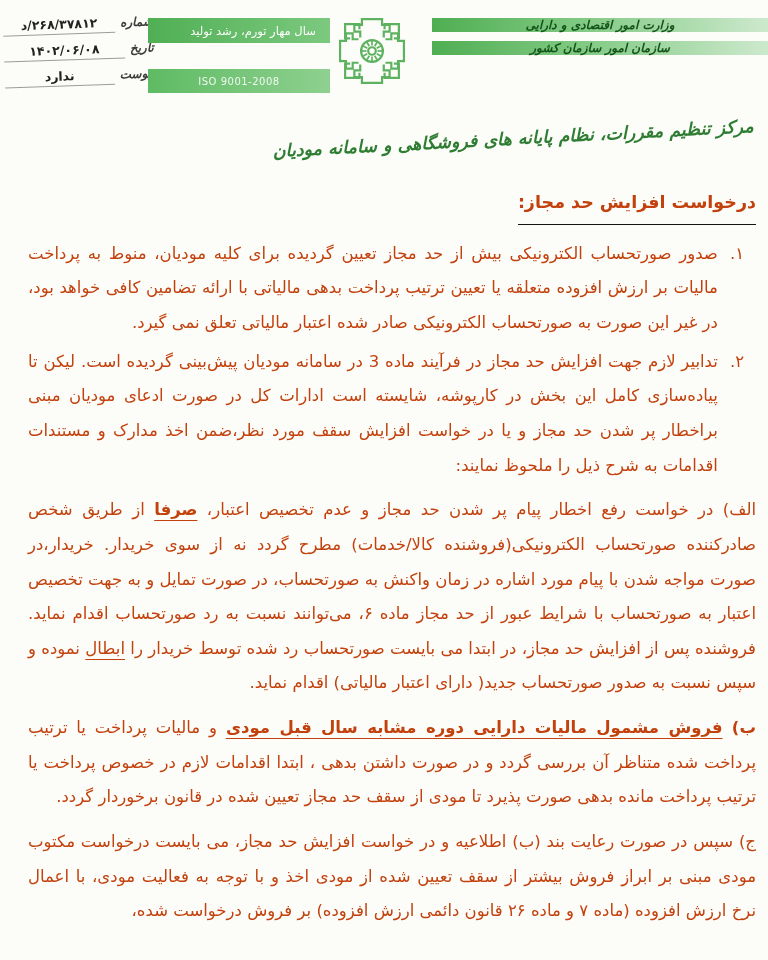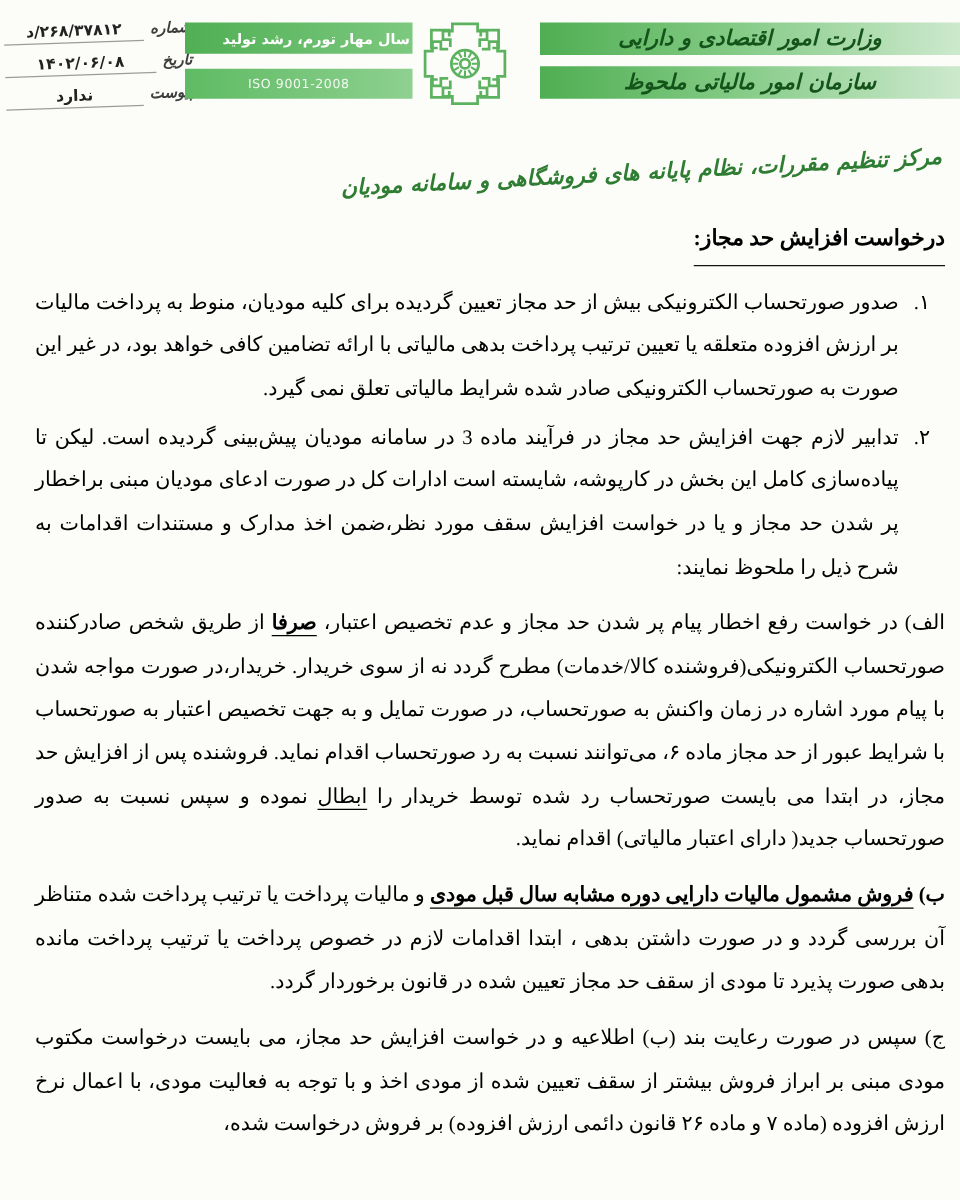--- a/index.html
+++ b/index.html
@@ -10,37 +10,37 @@
   
   .header{position:absolute;top:0;left:0;right:0;height:100px;}
   .meta{position:absolute;top:16px;left:4px;width:150px;direction:rtl;transform:rotate(-2deg);}
   .meta-row{display:flex;align-items:baseline;gap:5px;margin-bottom:8px;}
   .meta-label{font-size:12px;font-style:italic;font-weight:bold;color:#3d3d3d;white-space:nowrap;}
   .meta-value{flex:1;font-size:12.5px;font-weight:bold;color:#222;text-align:center;
     border-bottom:1px solid #9c9c9c;padding-bottom:2px;white-space:nowrap;}
   .bands-left{position:absolute;top:18px;left:148px;width:182px;}
   .band{display:flex;align-items:center;justify-content:center;direction:rtl;}
   .slogan-band{height:25px;background:linear-gradient(90deg,#50af54,#7cc97f);
-    color:#fff;font-weight:bold;font-size:11.5px;padding-left:28px;}
-  .iso-band{height:24px;margin-top:12px;background:linear-gradient(90deg,#5fbb63,#8ed090);
+    color:#fff;font-weight:normal;font-size:11.5px;padding-left:28px;}
+  .iso-band{height:24px;margin-top:26px;background:linear-gradient(90deg,#5fbb63,#8ed090);
     color:#f0f8f0;font-size:10px;letter-spacing:.5px;direction:ltr;}
   .logo{position:absolute;top:8px;left:329px;width:86px;height:86px;
     display:flex;align-items:center;justify-content:center;}
   .bands-right{position:absolute;top:18px;left:420px;right:0;}
-  .rband{height:26px;background:linear-gradient(90deg,#4fae52 0%,#82ca84 45%,#cde9cd 100%);
+  .rband{height:14px;background:linear-gradient(90deg,#4fae52 0%,#82ca84 45%,#cde9cd 100%);
     display:flex;align-items:center;justify-content:center;direction:rtl;
-    color:#14541a;font-weight:bold;font-style:italic;font-size:17px;margin-left:12px;}
+    color:#14541a;font-weight:bold;font-style:italic;font-size:12px;margin-left:12px;}
   .rband + .rband{margin-top:9px;}
   
   .center-title{position:absolute;top:116px;right:14px;direction:rtl;white-space:nowrap;
     color:#2e7d32;font-size:17.5px;font-weight:bold;font-style:italic;
     transform:rotate(-3deg);transform-origin:right center;letter-spacing:.3px;}
   
-  .doc-body{position:absolute;top:168px;right:12px;left:28px;direction:rtl;
-    text-align:justify;font-size:16.5px;line-height:2.1;color:#000000;font-family:Liberation Serif, serif;}
+  .doc-body{position:absolute;top:180px;right:12px;left:28px;direction:rtl;
+    text-align:justify;font-size:16.5px;line-height:2.1;color:#c2410c;}
   .doc-title{display:inline-block;font-weight:bold;font-size:17.5px;
     border-bottom:1.7px solid #141414;padding-bottom:3px;margin:4px 0 12px;}
   .olist{padding-right:12px;}
   .oitem{display:flex;gap:12px;margin-bottom:4px;}
   .onum{white-space:nowrap;}
   .otext{flex:1;text-align:justify;}
   .para{margin:10px 0 0;}
   .bu{font-weight:bold;text-decoration:underline;text-underline-offset:5px;}
   .u{text-decoration:underline;text-underline-offset:5px;}
   .b{font-weight:bold;}
@@ -98,37 +98,37 @@
             <line x1="50" y1="38" x2="50" y2="43.5" transform="rotate(270 50 50)"></line>
             <line x1="50" y1="38" x2="50" y2="43.5" transform="rotate(300 50 50)"></line>
             <line x1="50" y1="38" x2="50" y2="43.5" transform="rotate(330 50 50)"></line>
           </g>
         </g>
       </svg>
     </div>
 
     <div class="bands-right">
       <div class="rband">وزارت امور اقتصادی و دارایی</div>
-      <div class="rband">سازمان امور مالیاتی ملحوظ</div>
+      <div class="rband">سازمان امور سازمان کشور</div>
     </div>
 
   </header>
 
   <div class="center-title">مرکز تنظیم مقررات، نظام پایانه های فروشگاهی و سامانه مودیان</div>
 
   <main class="doc-body">
 
     <div>
       <span class="doc-title">درخواست افزایش حد مجاز:</span>
     </div>
 
     <div class="olist">
       <div class="oitem">
         <span class="onum">۱.</span>
-        <span class="otext">صدور صورتحساب الکترونیکی بیش از حد مجاز تعیین گردیده برای کلیه مودیان، منوط به پرداخت مالیات بر ارزش افزوده متعلقه یا تعیین ترتیب پرداخت بدهی مالیاتی با ارائه تضامین کافی خواهد بود، در غیر این صورت به صورتحساب الکترونیکی صادر شده شرایط مالیاتی تعلق نمی گیرد.</span>
+        <span class="otext">صدور صورتحساب الکترونیکی بیش از حد مجاز تعیین گردیده برای کلیه مودیان، منوط به پرداخت مالیات بر ارزش افزوده متعلقه یا تعیین ترتیب پرداخت بدهی مالیاتی با ارائه تضامین کافی خواهد بود، در غیر این صورت به صورتحساب الکترونیکی صادر شده اعتبار مالیاتی تعلق نمی گیرد.</span>
       </div>
       <div class="oitem">
         <span class="onum">۲.</span>
         <span class="otext">تدابیر لازم جهت افزایش حد مجاز در فرآیند ماده 3 در سامانه مودیان پیش‌بینی گردیده است. لیکن تا پیاده‌سازی کامل این بخش در کارپوشه، شایسته است ادارات کل در صورت ادعای مودیان مبنی براخطار پر شدن حد مجاز و یا در خواست افزایش سقف مورد نظر،ضمن اخذ مدارک و مستندات اقدامات به شرح ذیل را ملحوظ نمایند:</span>
       </div>
     </div>
 
     <p class="para"><span>الف) در خواست رفع اخطار پیام پر شدن حد مجاز و عدم تخصیص اعتبار، </span><span class="bu">صرفا</span><span> از طریق شخص صادرکننده صورتحساب الکترونیکی(فروشنده کالا/خدمات) مطرح گردد نه از سوی خریدار. خریدار،در صورت مواجه شدن با پیام مورد اشاره در زمان واکنش به صورتحساب، در صورت تمایل و به جهت تخصیص اعتبار به صورتحساب با شرایط عبور از حد مجاز ماده ۶، می‌توانند نسبت به رد صورتحساب اقدام نماید. فروشنده پس از افزایش حد مجاز، در ابتدا می بایست صورتحساب رد شده توسط خریدار را </span><span class="u">ابطال</span><span> نموده و سپس نسبت به صدور صورتحساب جدید( دارای اعتبار مالیاتی) اقدام نماید.</span></p>
 
     <p class="para"><span class="b">ب) </span><span class="bu">فروش مشمول مالیات دارایی دوره مشابه سال قبل مودی</span><span> و مالیات پرداخت یا ترتیب پرداخت شده متناظر آن بررسی گردد و در صورت داشتن بدهی ، ابتدا اقدامات لازم در خصوص پرداخت یا ترتیب پرداخت مانده بدهی صورت پذیرد تا مودی از سقف حد مجاز تعیین شده در قانون برخوردار گردد.</span></p>

